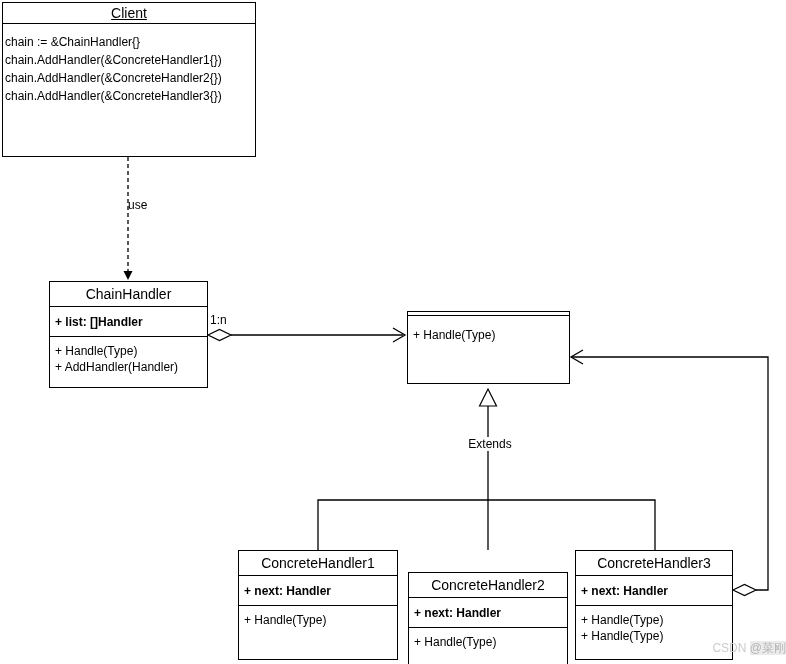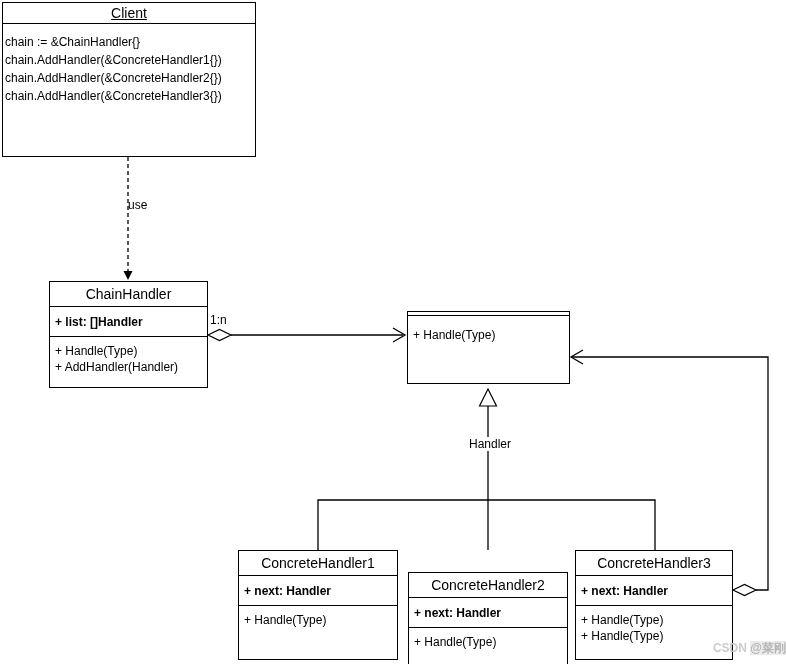--- a/index.html
+++ b/index.html
@@ -26,21 +26,21 @@
   .uml-methods{flex:1 1 auto;padding-top:6px;}
   .uml-methods.center{padding-top:11px;}
   .pad{padding-left:5px;padding-right:4px;}
   .client-body{flex:1 1 auto;padding:9px 2px 0 2px;}
   .client-body .line{min-height:18px;line-height:18px;white-space:nowrap;}
   .mline{min-height:16px;line-height:16px;white-space:nowrap;}
   .edge-label{position:absolute;font-size:12px;line-height:14px;}
   .bg-white{background:#fff;padding:0 2px;}
   .watermark{
     position:absolute;left:694px;top:640px;width:92px;font-size:12px;
-    text-align:right;white-space:nowrap;font-weight:bold;
+    text-align:right;white-space:nowrap;
   }
   .wm-site{color:#cccccc;}
   .wm-user{color:#b5b5b5;background:#ececec;}
 </style>
 </head>
 <body>
 
 <div class="canvas">
 
   <svg class="overlay" viewBox="0 0 786 664" xmlns="http://www.w3.org/2000/svg">
@@ -116,20 +116,20 @@
       <div class="mline">+ next: Handler</div>
     </div>
     <div class="uml-methods pad">
       <div class="mline">+ Handle(Type)</div>
       <div class="mline">+ Handle(Type)</div>
     </div>
   </div>
 
   <div class="edge-label" style="left:128px;top:198px;">use</div>
   <div class="edge-label" style="left:210px;top:313px;">1:n</div>
-  <div class="edge-label bg-white" style="left:462px;top:437px;width:52px;text-align:center;">Handler</div>
+  <div class="edge-label bg-white" style="left:462px;top:437px;width:52px;text-align:center;">Extends</div>
 
   <div class="watermark">
     <span class="wm-site">CSDN</span>
     <span class="wm-user">@菜刚</span>
   </div>
 
 </div>
 
 </body></html>

